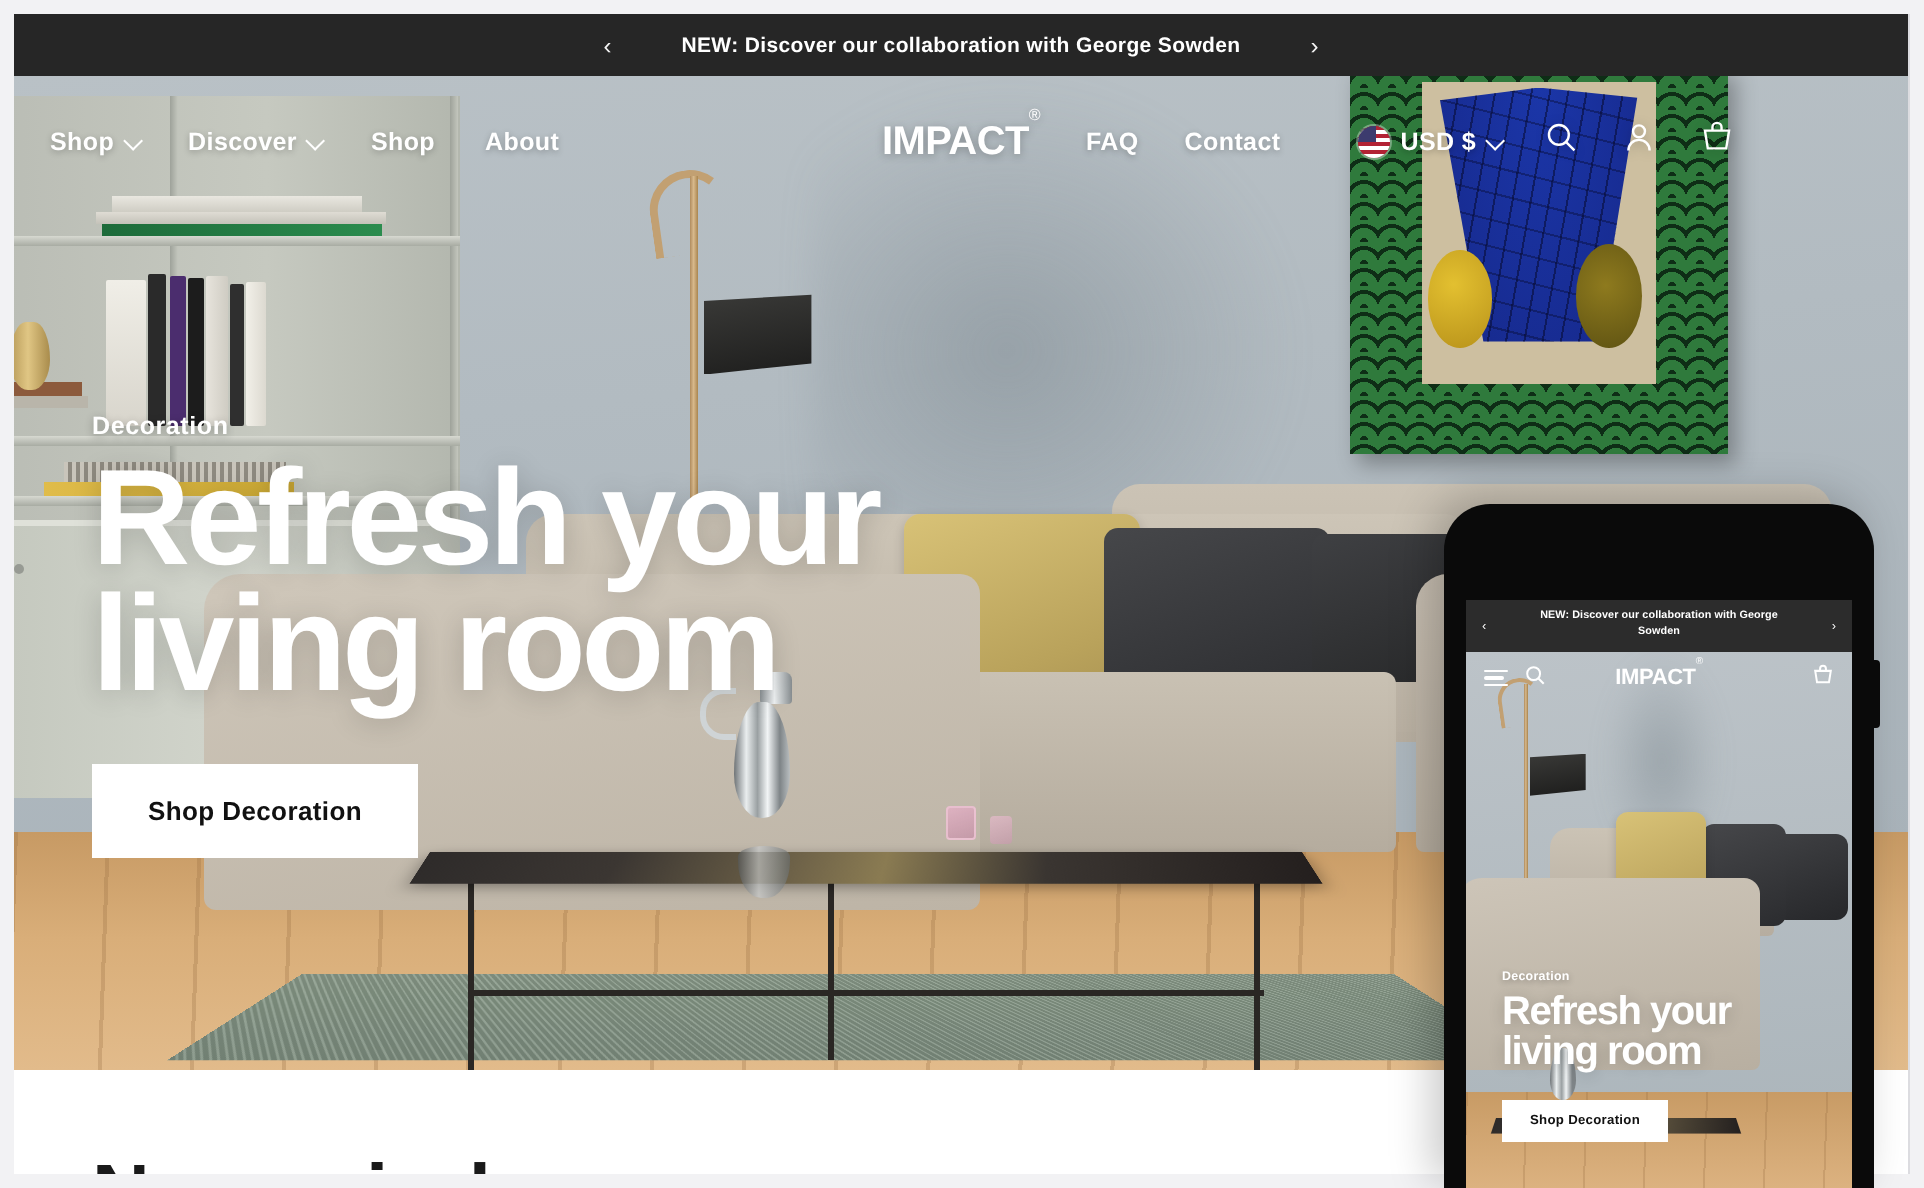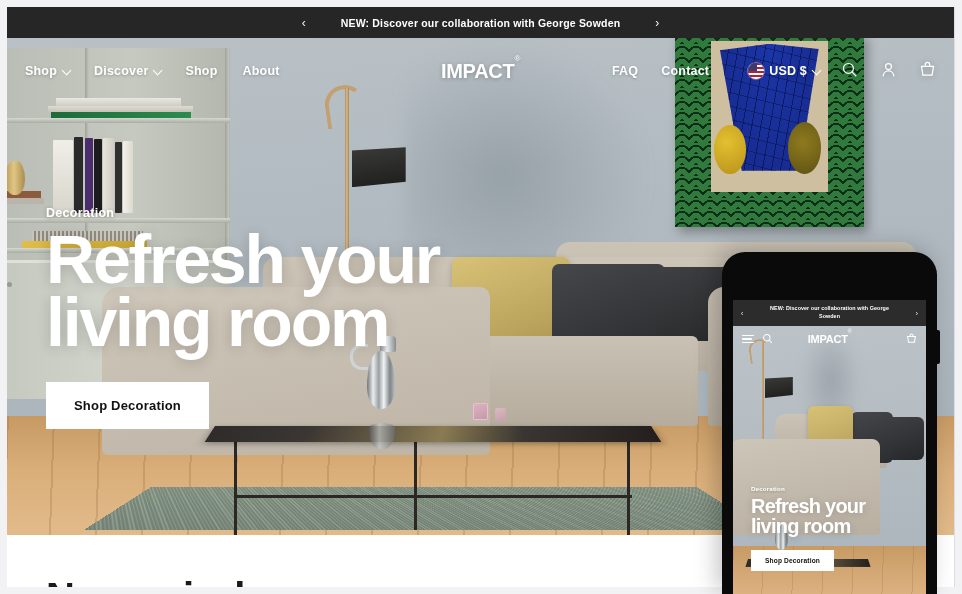--- a/index.html
+++ b/index.html
@@ -274,21 +274,21 @@
   
   #header {
     position:absolute; left:0; top:0; width:100%;
     height:66px; z-index:20;
     display:flex; align-items:center;
     padding:0 18px;
   }
   .nav-left, .nav-right {
     display:flex; align-items:center; flex:1;
   }
-  .nav-right { justify-content:flex-end; }
+  .nav-right { }
   .nav-link {
     color:#fff; font-size:12.5px; font-weight:bold;
     letter-spacing:.2px; cursor:pointer;
     display:flex; align-items:center; gap:5px;
     text-shadow:0 1px 3px rgba(0,0,0,.25);
   }
   .nav-left .nav-link { margin-right:25px;text-align:right; }
   .nav-right .nav-link { margin-left:23px; }
   .caret {
     display:inline-block; width:7px; height:7px;

